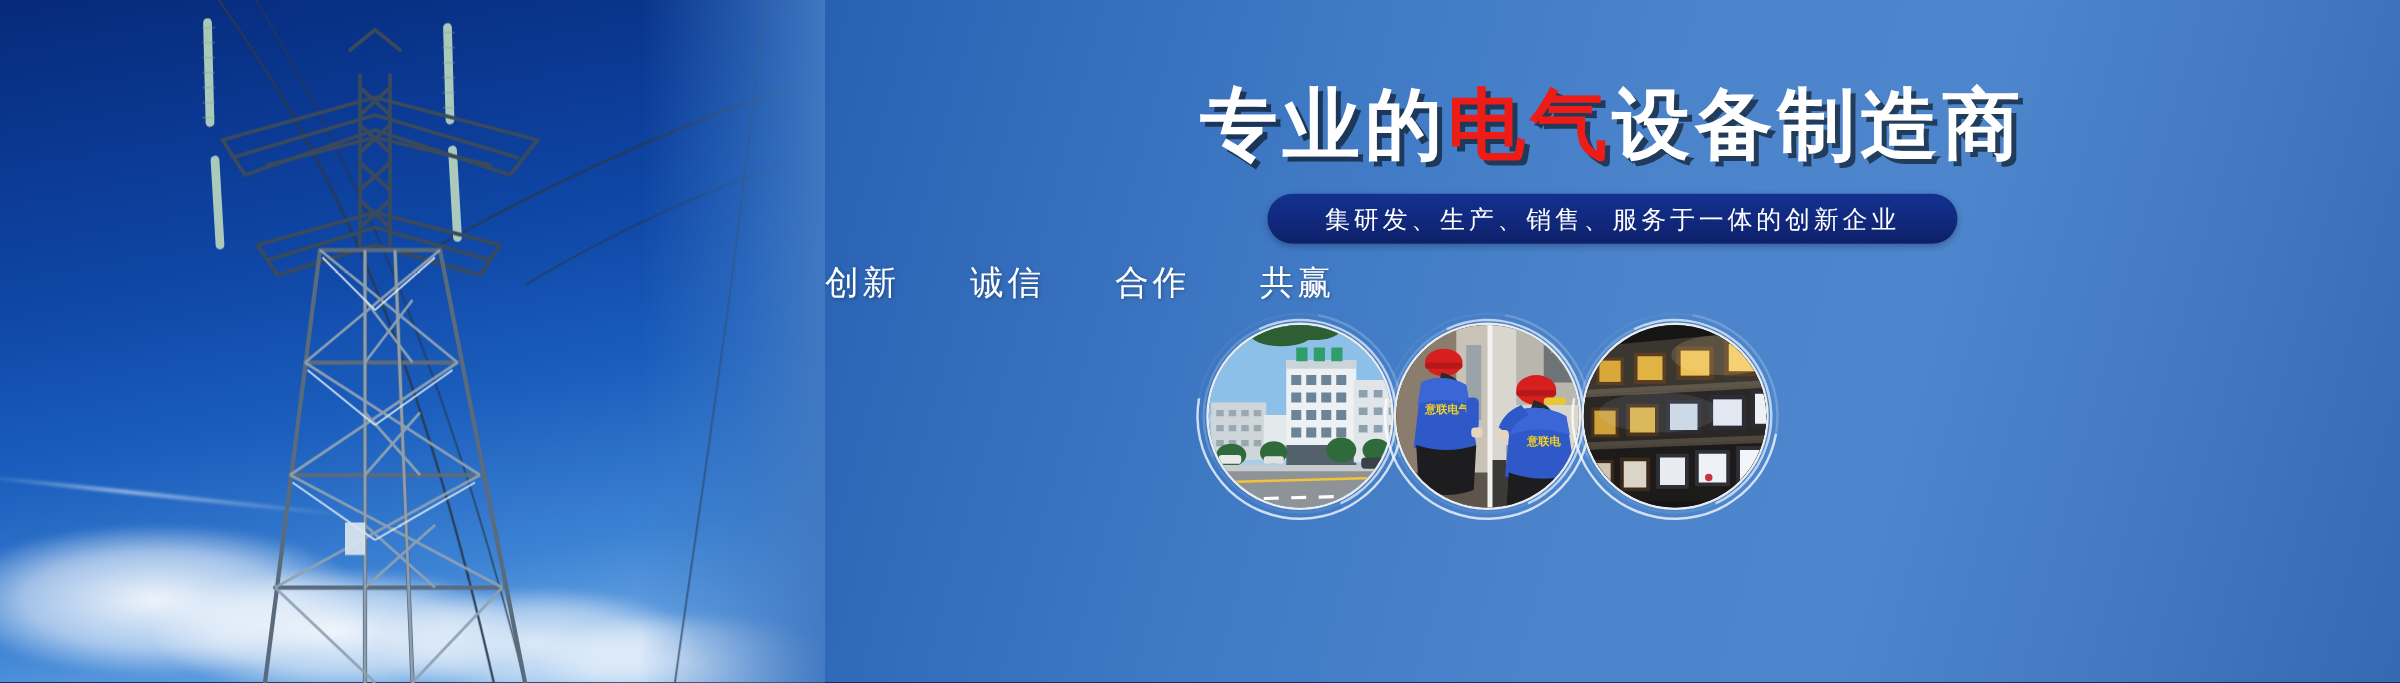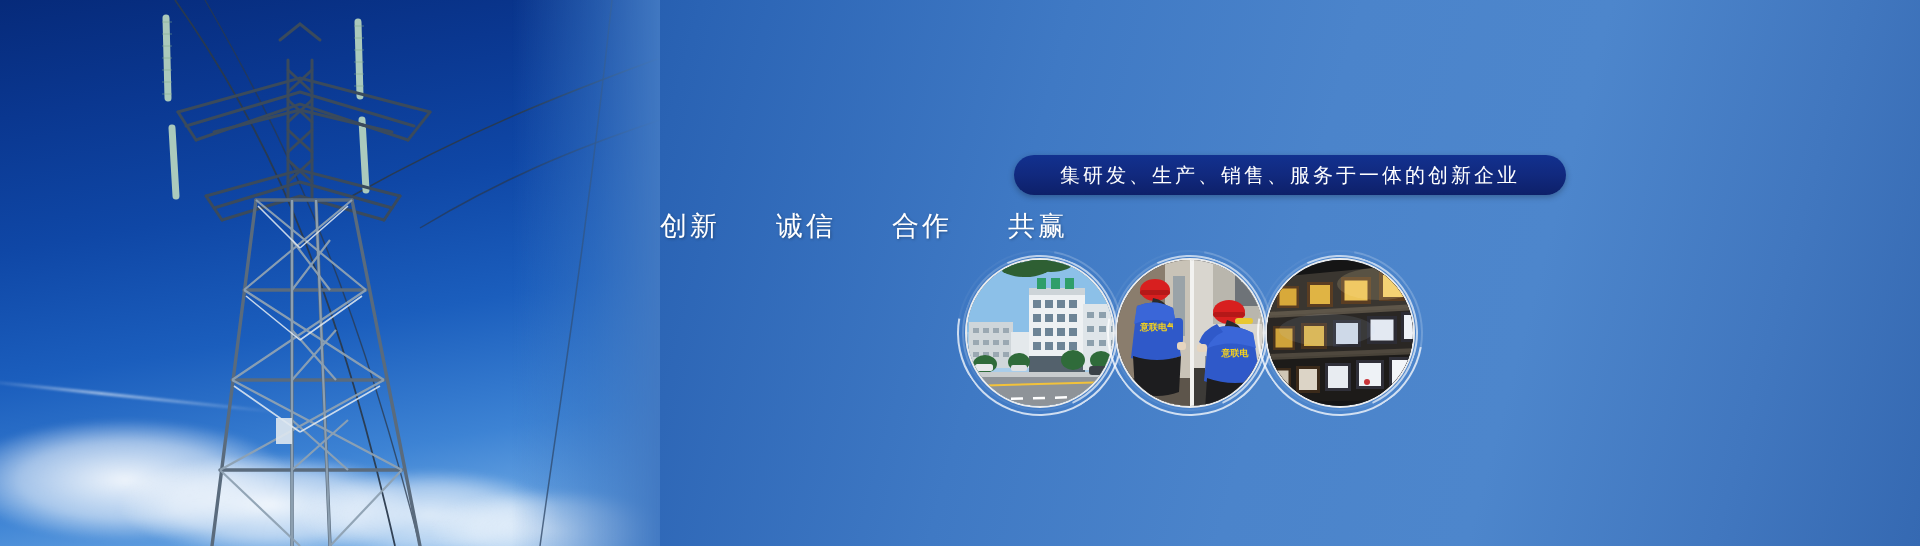--- a/index.html
+++ b/index.html
@@ -253,20 +253,23 @@
         <path d="M234 386 L 300 432 M300 432 L 380 386"></path>
       </g>
       <rect x="276" y="418" width="16" height="26" fill="#dfe8ef" opacity="0.9"></rect>
     </svg>
 
     <div class="photo-fade"></div>
   </div>
 
   <div class="content">
 
+    <div class="headline">
+      <span>专业的</span><span class="accent">电气</span><span>设备制造商</span>
+    </div>
 
     <div class="pill">
       <span class="pill-text">集研发、生产、销售、服务于一体的创新企业</span>
     </div>
 
     <div class="keywords">
       <span class="keyword">创新</span>
       <span class="keyword">诚信</span>
       <span class="keyword">合作</span>
       <span class="keyword">共赢</span>

